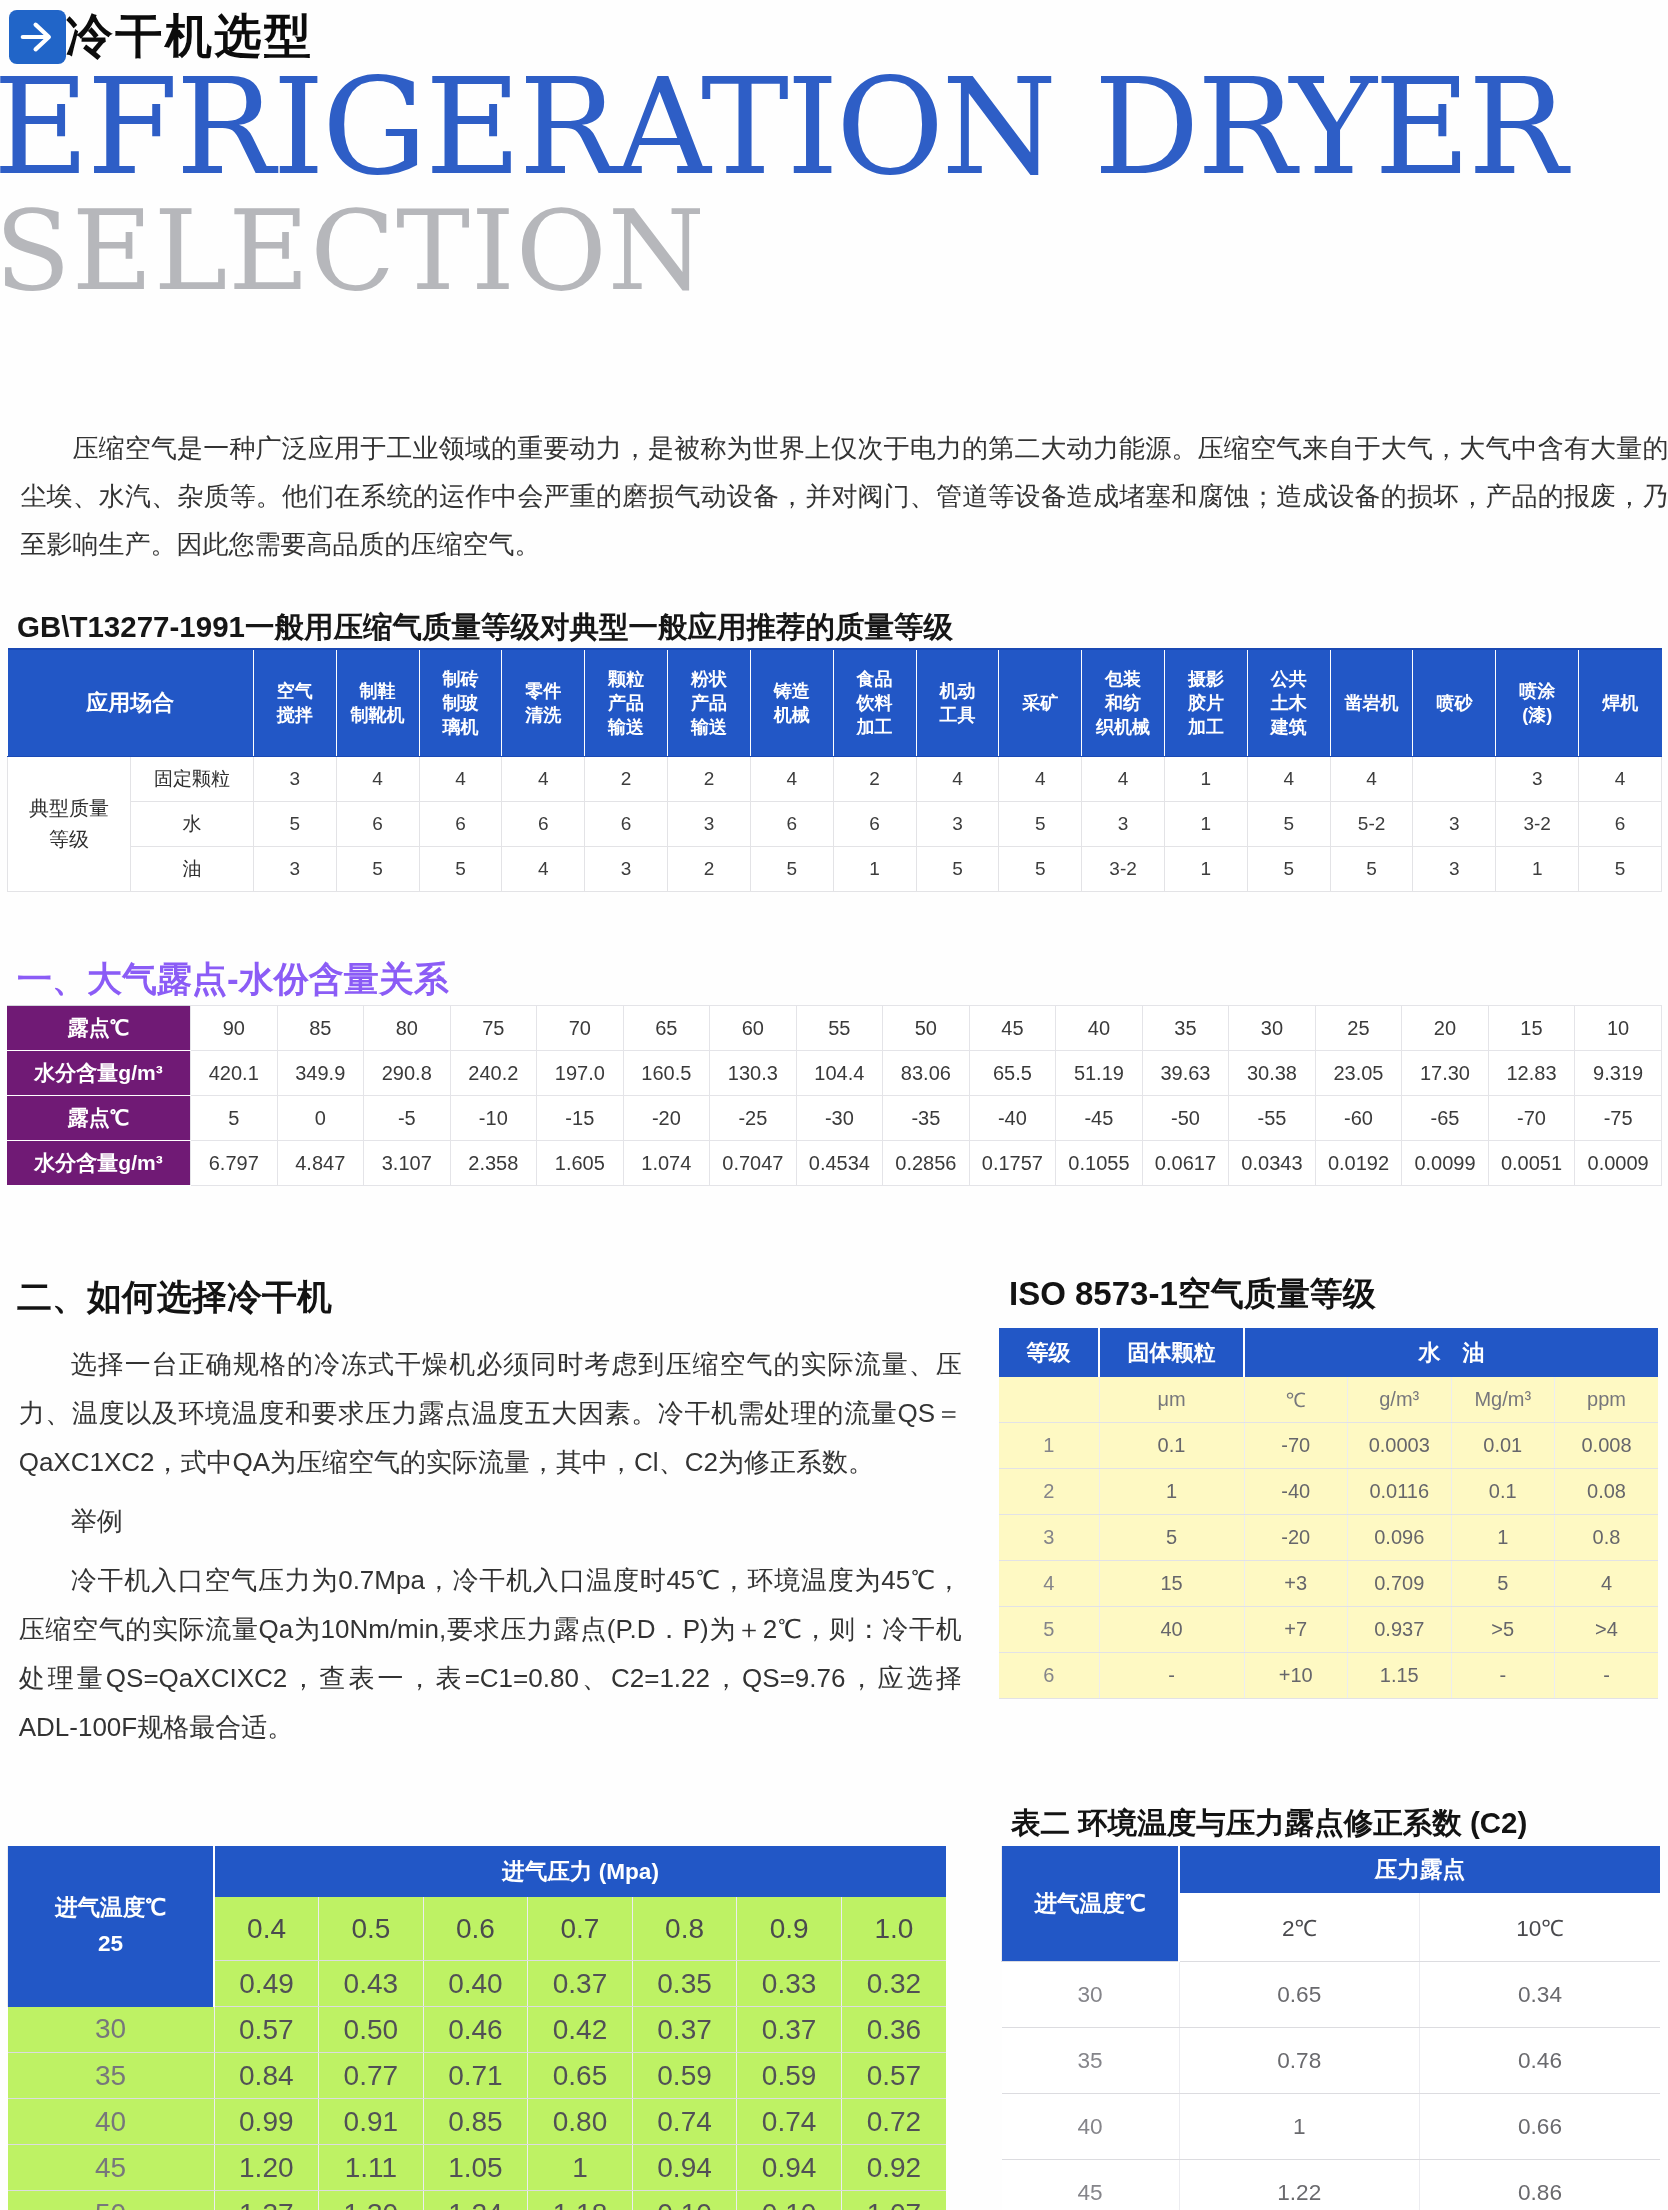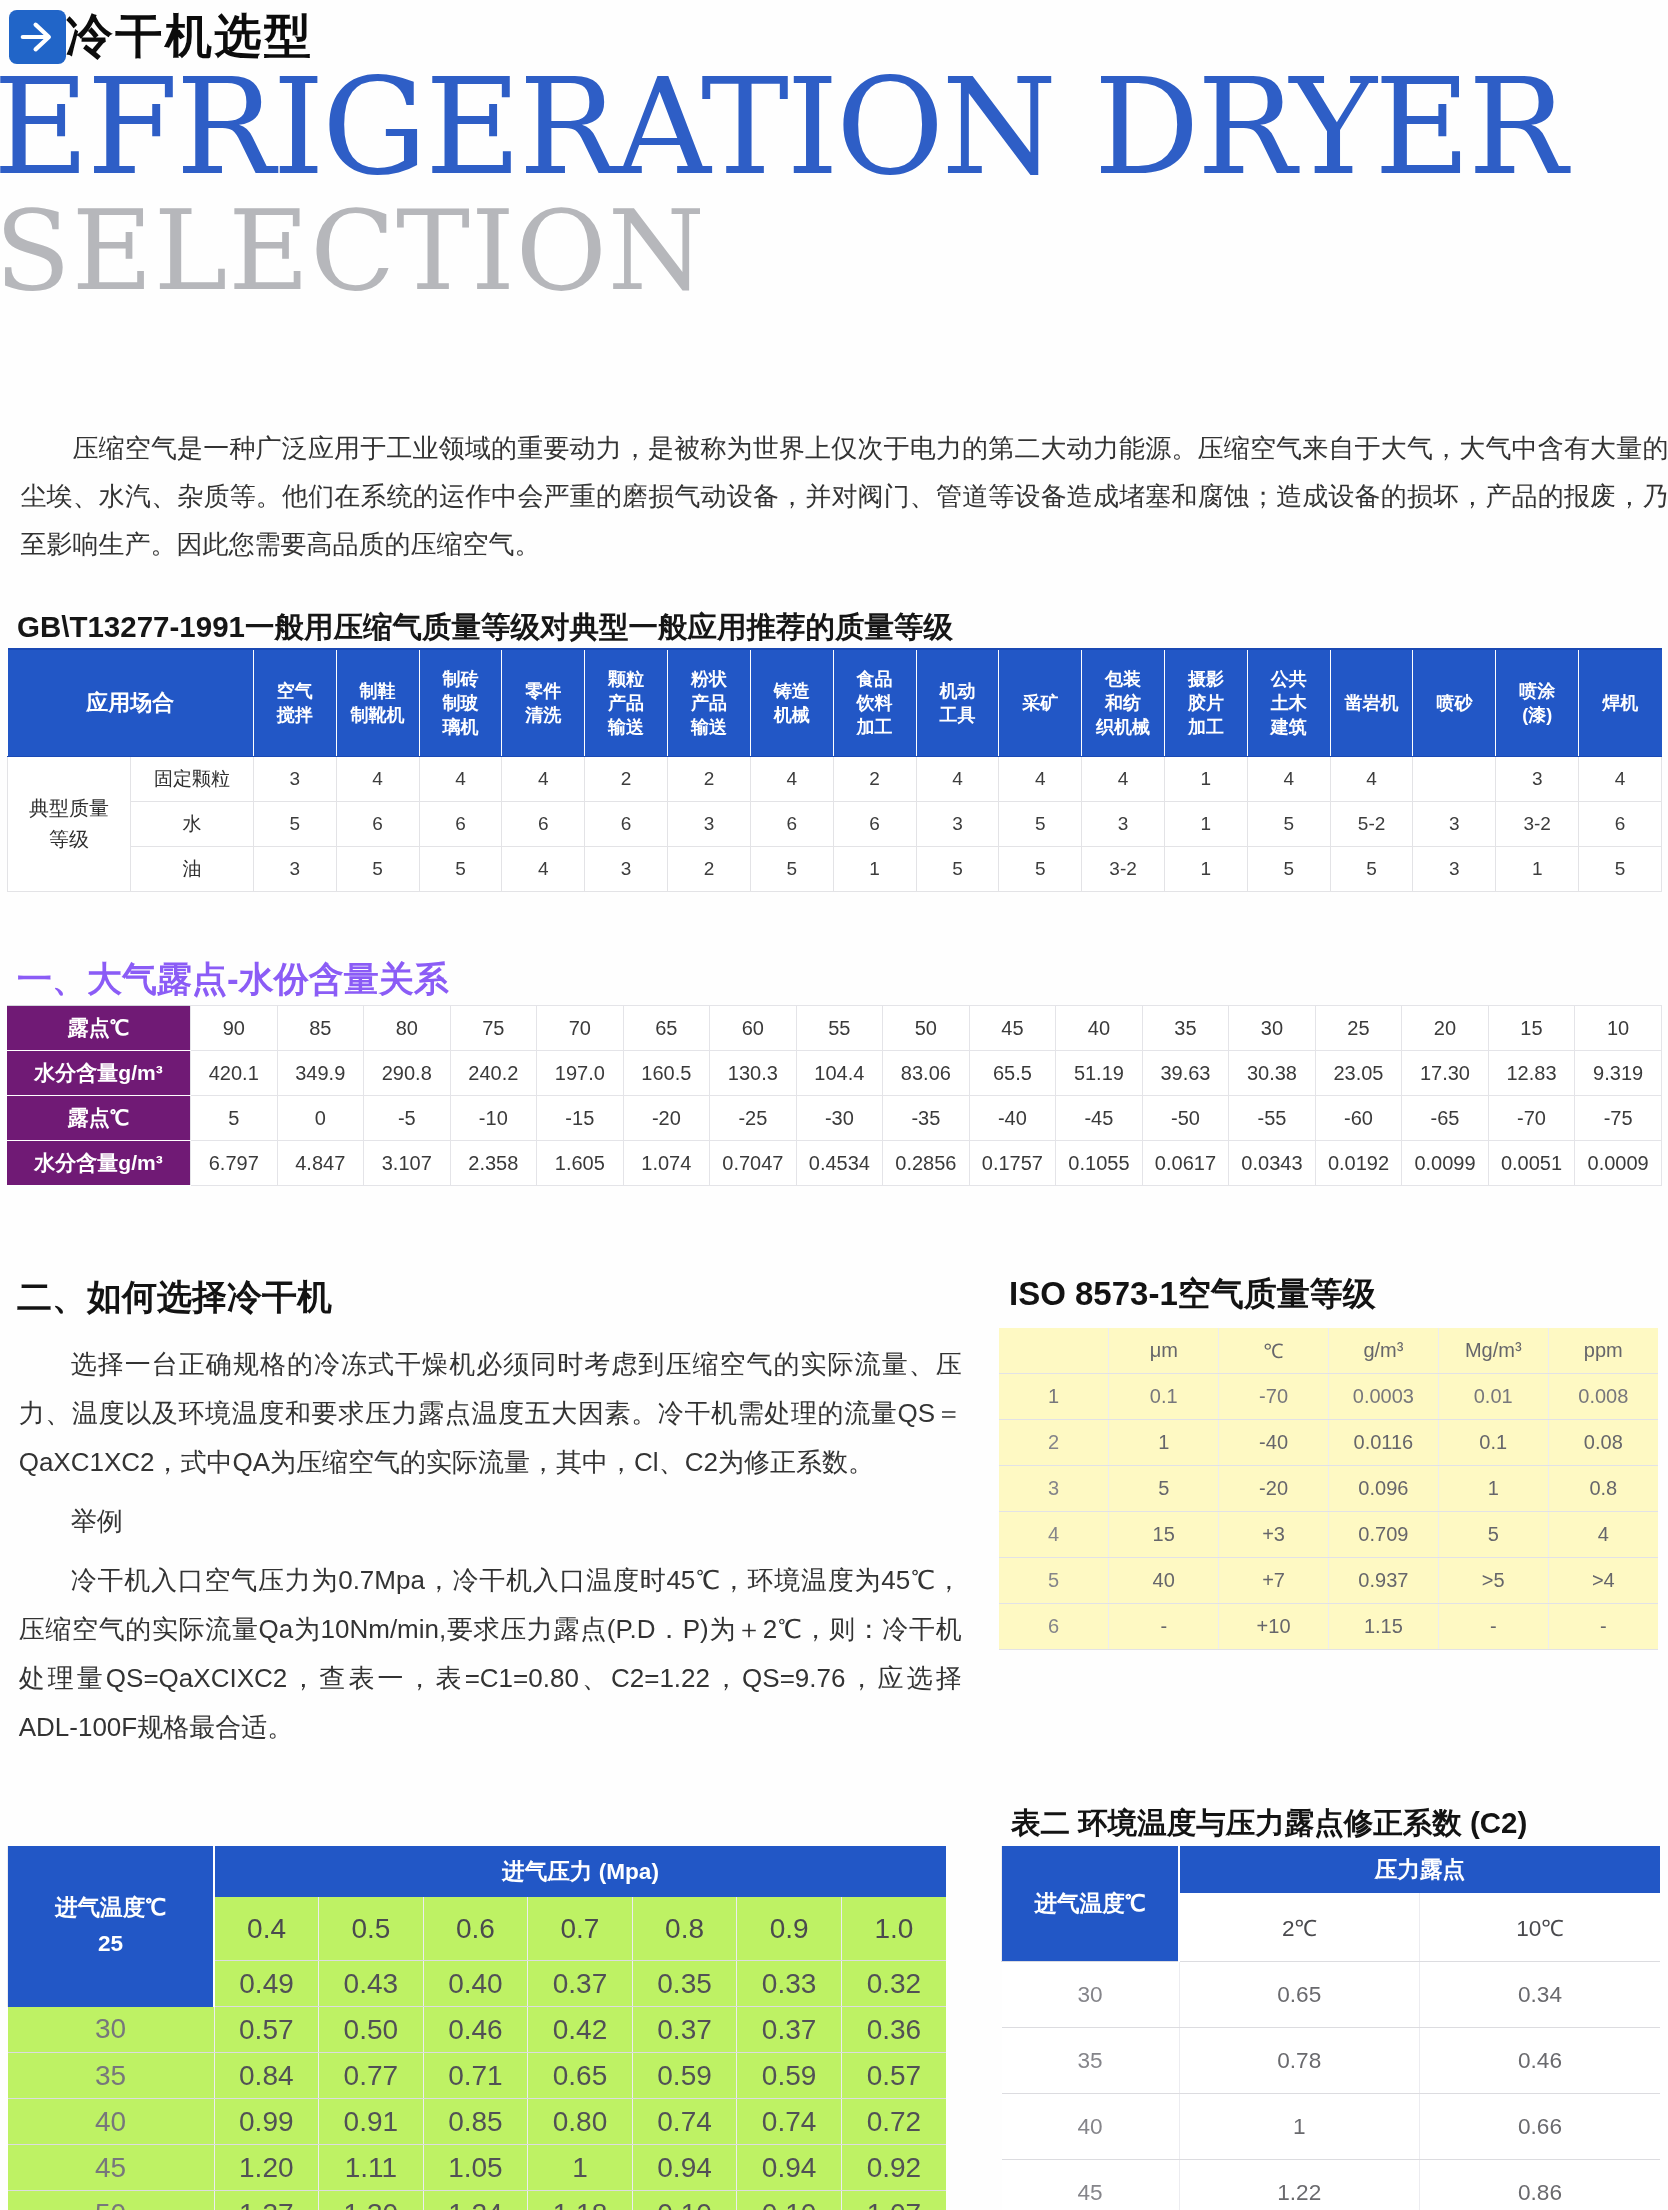--- a/index.html
+++ b/index.html
@@ -298,20 +298,25 @@
   <div class="s2-text">
     <p>选择一台正确规格的冷冻式干燥机必须同时考虑到压缩空气的实际流量、压力、温度以及环境温度和要求压力露点温度五大因素。冷干机需处理的流量QS＝QaXC1XC2，式中QA为压缩空气的实际流量，其中，Cl、C2为修正系数。</p>
     <p class="ex-label">举例</p>
     <p>冷干机入口空气压力为0.7Mpa，冷干机入口温度时45℃，环境温度为45℃，压缩空气的实际流量Qa为10Nm/min,要求压力露点(P.D．P)为＋2℃，则：冷干机处理量QS=QaXCIXC2，查表一，表=C1=0.80、C2=1.22，QS=9.76，应选择ADL-100F规格最合适。</p>
   </div>
 
   <h2 class="iso-title">ISO 8573-1空气质量等级</h2>
   <table id="iso-table">
       <tbody>
         <tr>
+          <th>等级</th>
+          <th>固体颗粒</th>
+          <th colspan="4">水　油</th>
+        </tr>
+        <tr>
           <td></td>
           <td>μm</td>
           <td>℃</td>
           <td>g/m³</td>
           <td>Mg/m³</td>
           <td>ppm</td>
         </tr>
         <tr>
           <td>1</td>
           <td>0.1</td>

